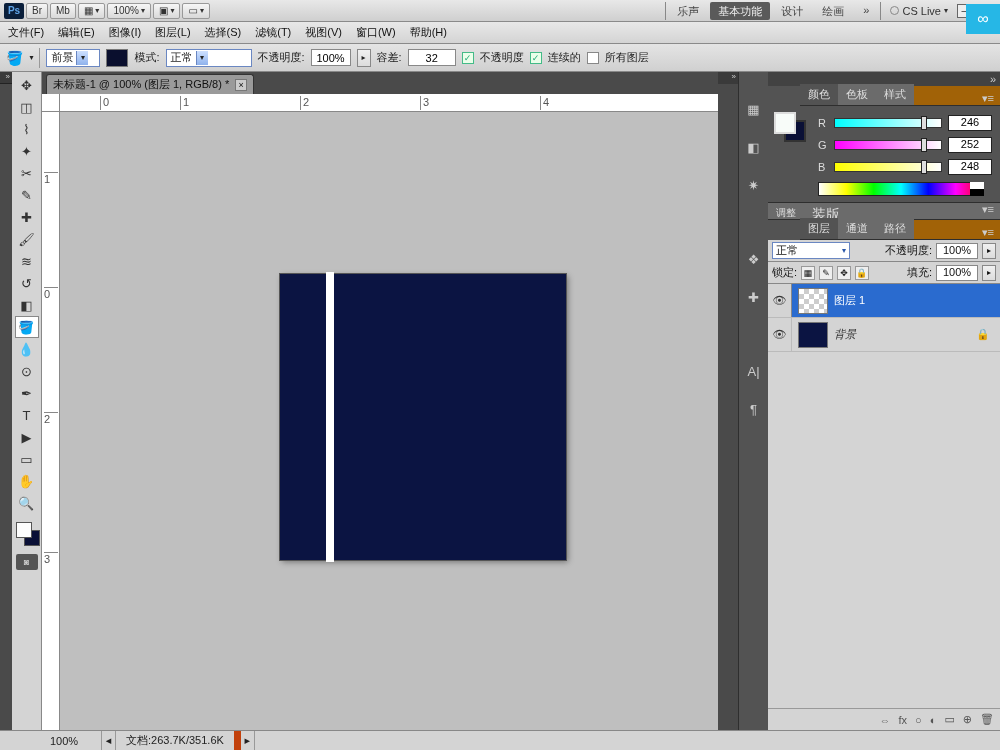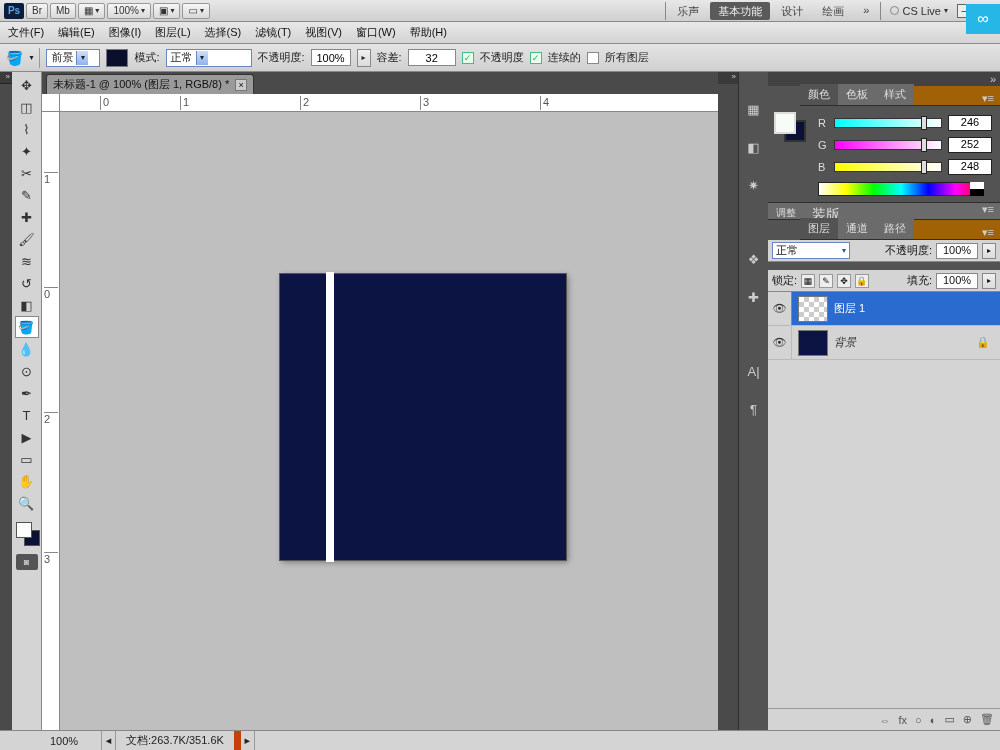--- a/index.html
+++ b/index.html
@@ -78,21 +78,21 @@
 .grad-g{background:linear-gradient(90deg,#ff00ff,#fff);}
 .grad-b{background:linear-gradient(90deg,#ffff00,#fff);}
 .val-box{width:44px;height:16px;background:#fff;border:1px solid #222;color:#000;text-align:center;}
 .spectrum{height:14px;margin:4px 8px 2px 42px;background:linear-gradient(90deg,#fff,#ff0,#0f0,#0ff,#00f,#f0f,#f00);border:1px solid #222;position:relative;}
 .spectrum::after{content:"";position:absolute;right:-1px;top:-1px;width:14px;height:14px;background:linear-gradient(#fff 50%,#000 50%);}
 
 .mini-tabs{height:18px;background:#6b6b6b;display:flex;border-top:1px solid #2e2e2e;border-bottom:1px solid #2e2e2e;}
 
 .layers-panel{flex:1;background:#535353;display:flex;flex-direction:column;}
 .lp-row1{height:22px;background:#d4d4d4;border-bottom:1px solid #888;display:flex;align-items:center;padding:0 4px;gap:4px;color:#111;}
-.lp-row2{height:22px;background:#d4d4d4;border-bottom:1px solid #888;display:flex;align-items:center;padding:0 4px;gap:4px;color:#111;margin-top:8px;}
+.lp-row2{height:22px;background:#d4d4d4;border-bottom:1px solid #888;display:flex;align-items:center;padding:0 4px;gap:4px;color:#111;}
 .lp-sel{height:17px;border:1px solid #6a87c2;background:#fff;flex:0 0 78px;display:flex;align-items:center;padding:0 3px;justify-content:space-between;}
 .lp-sel .arr{font-size:8px;color:#2a56a8;}
 .layer-list{flex:1;background:#d4d4d4;overflow:auto;}
 .layer{height:34px;display:flex;align-items:center;border-bottom:1px solid #bbb;}
 .layer.sel{background:#2a6bcf;color:#fff;}
 .eye{width:24px;display:flex;align-items:center;justify-content:center;color:#333;}
 .layer.sel .eye{color:#333;background:#d4d4d4;height:100%;border-right:1px solid #888;}
 .layer:not(.sel) .eye{border-right:1px solid #bbb;height:100%;}
 .thumb{width:30px;height:26px;border:1px solid #777;margin:0 6px;background:#fff;}
 .thumb.checker{background:repeating-conic-gradient(#ccc 0 25%,#fff 0 50%) 0 0/10px 10px;}

